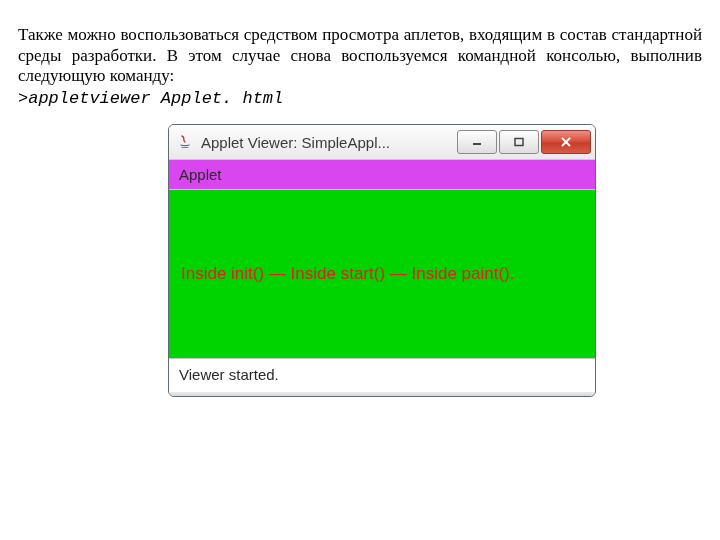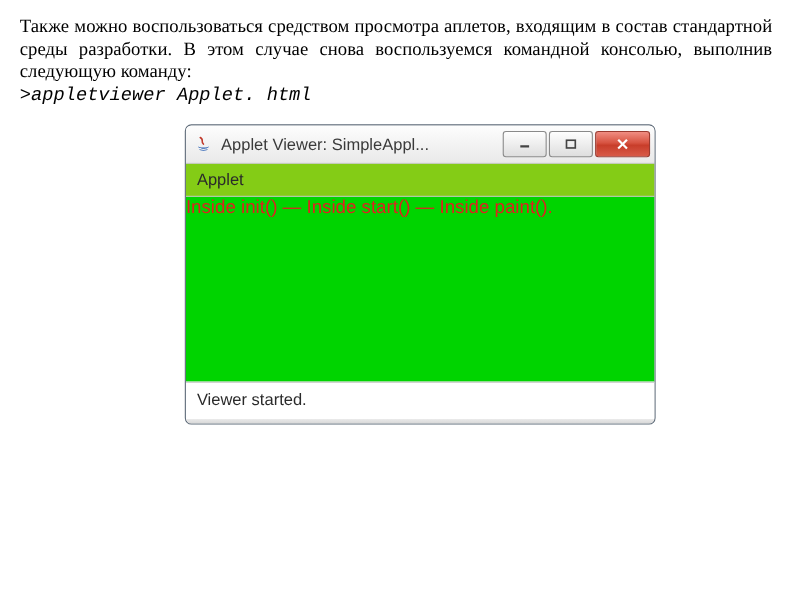--- a/index.html
+++ b/index.html
@@ -7,21 +7,21 @@
     padding: 14px 18px;
     font-family: "Times New Roman", serif;
     font-size: 17px;
     background: #fff;
     color: #000;
     width: 720px;
     box-sizing: border-box;
   }
   .paragraph {
     text-align: justify;
-    margin: 0 0 2px 0;
+    margin: 11px 0 2px 0;
     line-height: 1.22;
   }
   .command {
     font-family: "Courier New", monospace;
     font-size: 17px;
     margin: 0 0 16px 0;
     font-style: italic;
   }
   .figure {
     display: flex;
@@ -72,30 +72,32 @@
     align-items:center;
     justify-content:center;
   }
   .win-btn.close {
     width: 48px;
     background: linear-gradient(#f08d82, #d75341 45%, #c83d2a 55%, #d85a48);
     border-color: #9a3a30;
   }
   .win-btn svg { display:block; }
   .menubar {
-    background: #84cc16;
+    background: #d946ef;
     border-bottom: 1px solid #c8c8c8;
     padding: 6px 10px;
     font-size: 15px;
     color: #2a2a2a;
   }
   .canvas {
     background: #00d400;
     height: 168px;
     display:flex;
+    align-items:center;
+    padding-left: 12px;
     overflow:hidden;
     white-space:nowrap;
   }
   .canvas-text {
     color: #e02020;
     font-family: Arial, sans-serif;
     font-size: 17px;
   }
   .statusbar {
     background: #fff;

